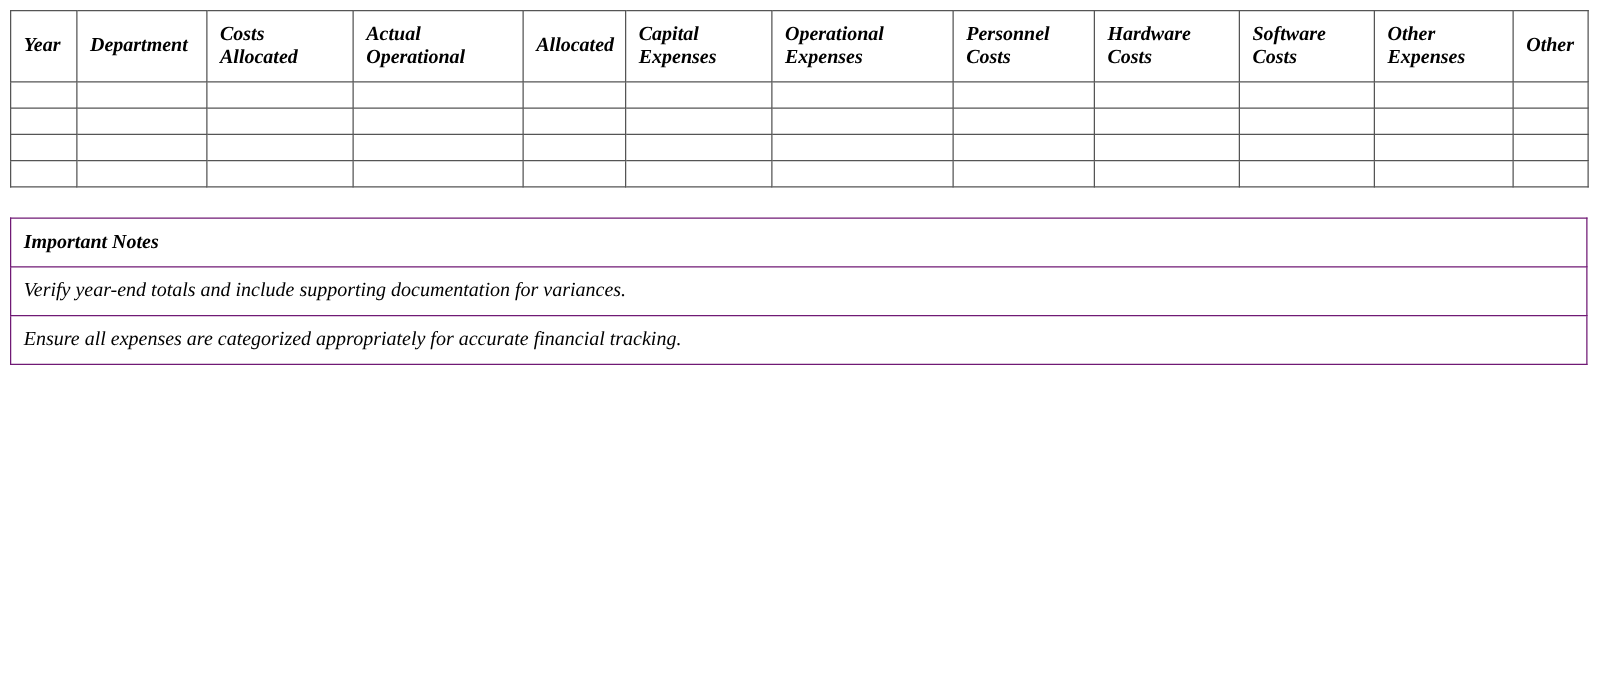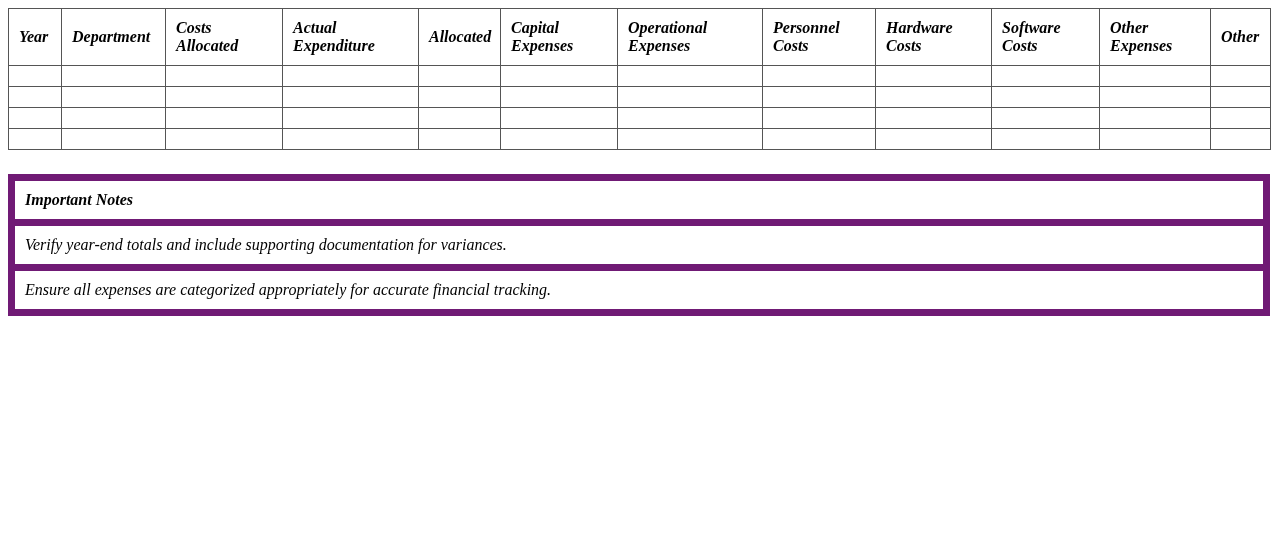--- a/index.html
+++ b/index.html
@@ -3,21 +3,21 @@
 <meta charset="utf-8">
 <style>
   html, body { margin: 0; padding: 0; background: #ffffff; }
   body { width: 1278px; height: 550px; position: relative; font-family: "Liberation Serif", "DejaVu Serif", serif; color: #000; font-size: 16px; }
   table { border-collapse: collapse; table-layout: fixed; font-style: italic; }
   #budget-table { position: absolute; left: 8px; top: 8px; width: 1262px; }
   #budget-table th, #budget-table td { border: 1px solid #555; padding: 0 10px; }
   #budget-table th { height: 56px; text-align: left; font-weight: bold; font-size: 16px; line-height: 18px; vertical-align: middle; }
   #budget-table td { height: 20px; }
   #notes-table { position: absolute; left: 8px; top: 174px; width: 1262px; }
-  #notes-table td { border: 7px solid #701a75; height: 38px; padding: 0 10px; font-size: 16px; vertical-align: middle; }
+  #notes-table td { border: 1px solid #701a75; height: 38px; padding: 0 10px; font-size: 16px; vertical-align: middle; }
   #notes-table td.head { font-weight: bold; }
 </style>
 </head>
 <body>
 
 <table id="budget-table">
   <colgroup>
     <col style="width:53px">
       <col style="width:104px">
       <col style="width:117px">
@@ -29,21 +29,21 @@
     <col style="width:116px">
       <col style="width:108px">
       <col style="width:111px">
       <col style="width:60px">
   </colgroup>
   <thead>
     <tr>
       <th>Year</th>
       <th>Department</th>
       <th>Costs Allocated</th>
-      <th>Actual Expenditure</th>
+      <th>Actual Operational</th>
       <th>Allocated</th>
       <th>Capital Expenses</th>
       <th>Operational Expenses</th>
       <th>Personnel Costs</th>
       <th>Hardware Costs</th>
       <th>Software Costs</th>
       <th>Other Expenses</th>
       <th>Other</th>
     </tr>
   </thead>

